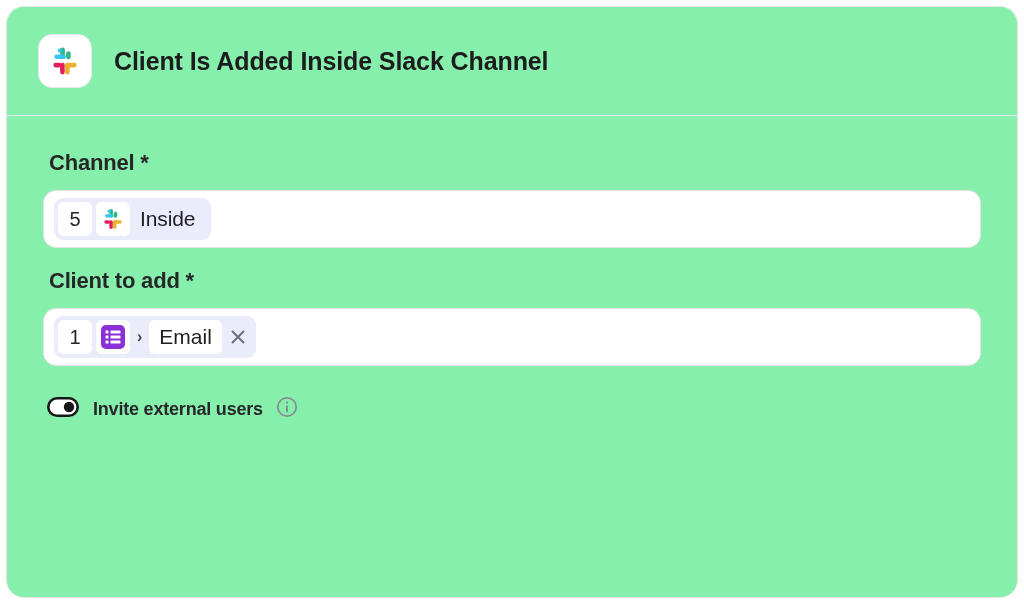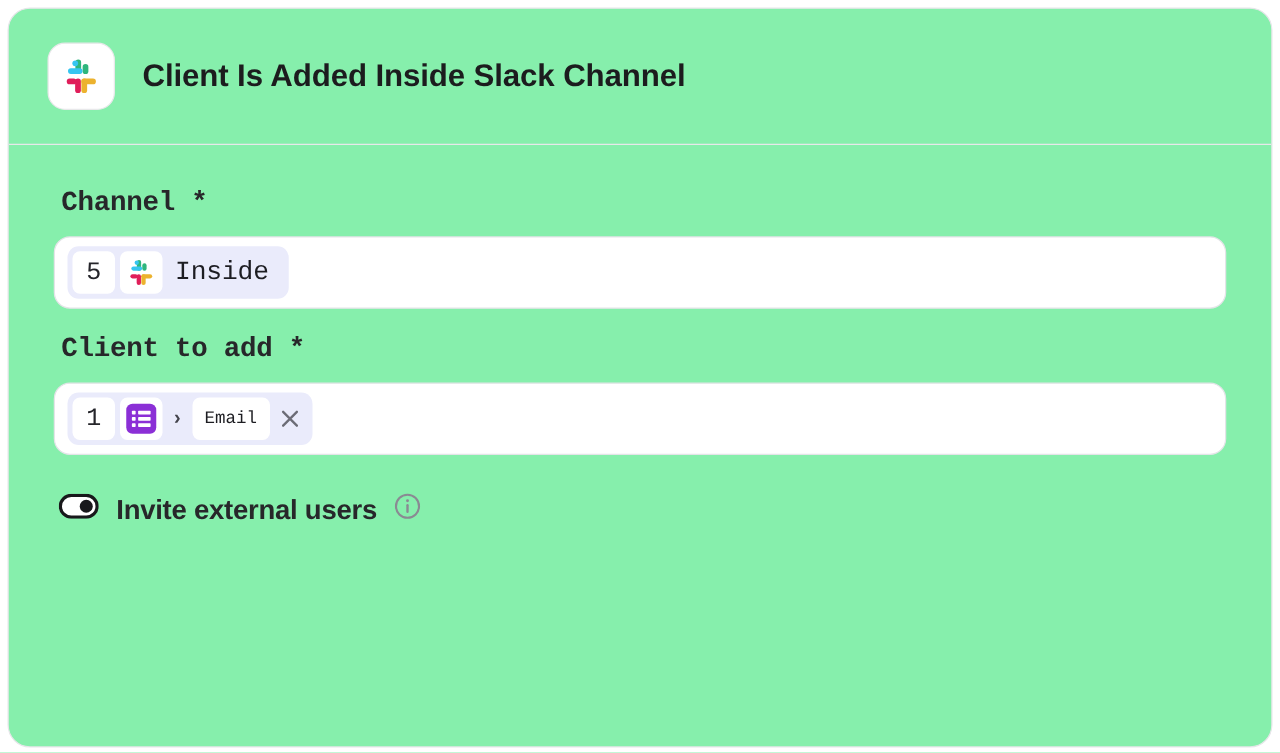--- a/index.html
+++ b/index.html
@@ -59,21 +59,21 @@
     color: #1c1c1e;
     letter-spacing: -0.1px;
     white-space: nowrap;
   }
 
   
   .card-body {
     padding: 34px 36px 0 36px;
   }
 
-  .field { margin-bottom: 2px; font-family: Liberation Mono, monospace; }
+  .field { margin-bottom: 2px; }
 
   .field-label {
     font-size: 22px;
     font-weight: bold;
     color: #27272a;
     margin: 0 0 14px 6px;
     letter-spacing: -0.2px;
   }
 
   .input-box {
@@ -116,21 +116,21 @@
   .chip-icon-cell svg { display: block; }
 
   .chip-caret {
     font-size: 16px;
     color: #44444c;
     padding: 0 7px;
     line-height: 1;
     font-weight: bold;
   }
   .chip-text-cell {
-    font-size: 14px;
+    font-size: 21px;
     color: #1d1d22;
     padding: 0 10px;
     border-radius: 6px;
   }
   .chip-plain-text {
     font-size: 21px;
     color: #1d1d22;
     padding: 0 12px 0 10px;
     letter-spacing: -0.1px;
   }
@@ -145,21 +145,21 @@
   .chip-remove svg { display: block; }
 
   
   .toggle-row {
     display: flex;
     align-items: center;
     margin: 30px 0 14px 4px;
   }
   .toggle-icon { display: block; flex: 0 0 auto; }
   .toggle-label {
-    font-size: 22px;
+    font-size: 18px;
     font-weight: bold;
     color: #27272a;
     margin-left: 14px;
     letter-spacing: -0.2px;
   }
   .info-icon {
     margin-left: 13px;
     display: block;
     flex: 0 0 auto;
   }

